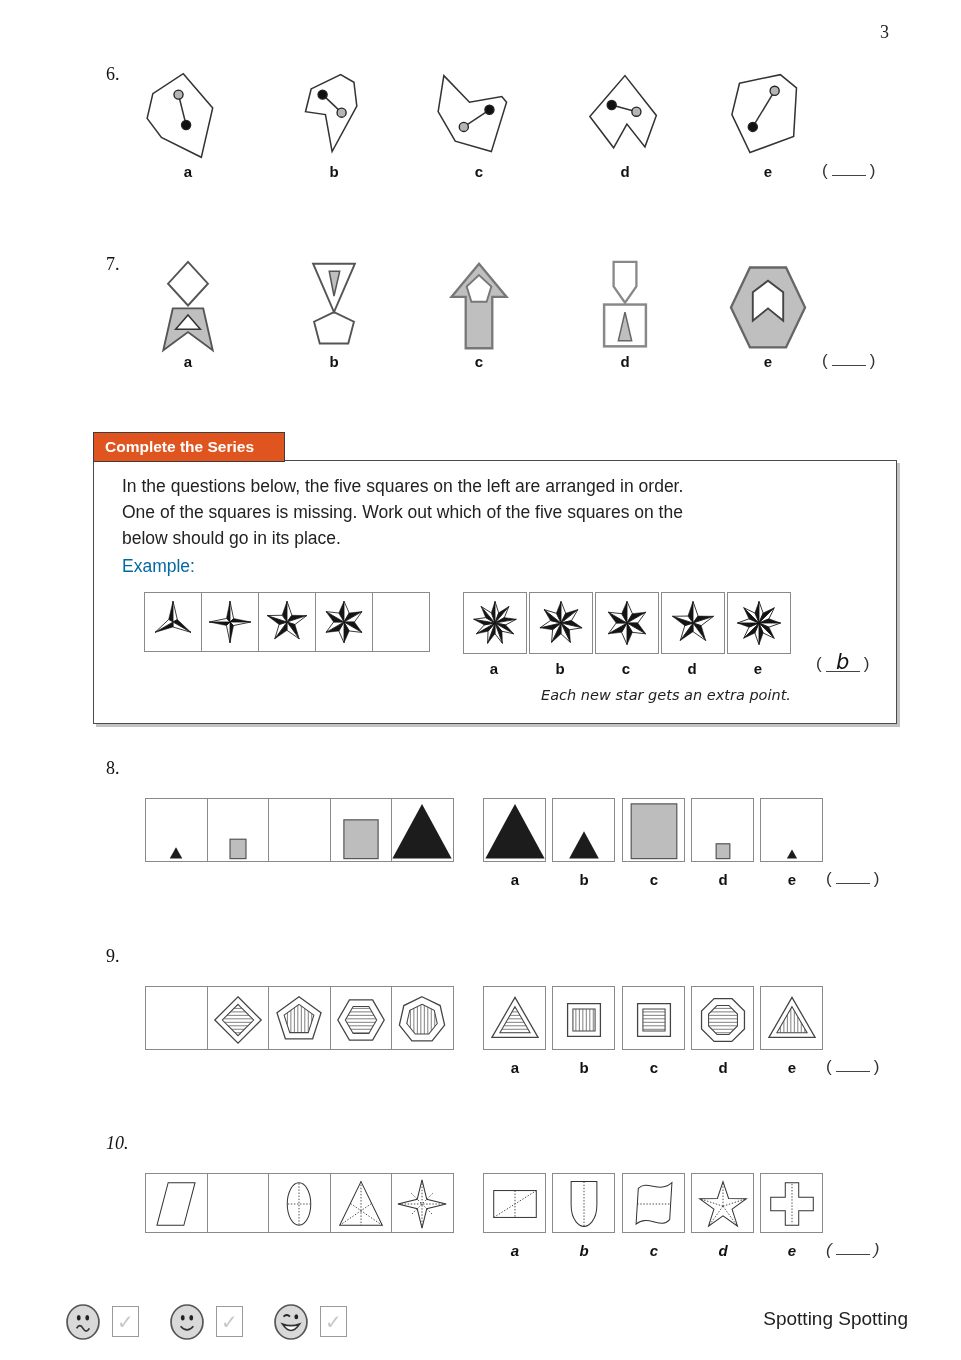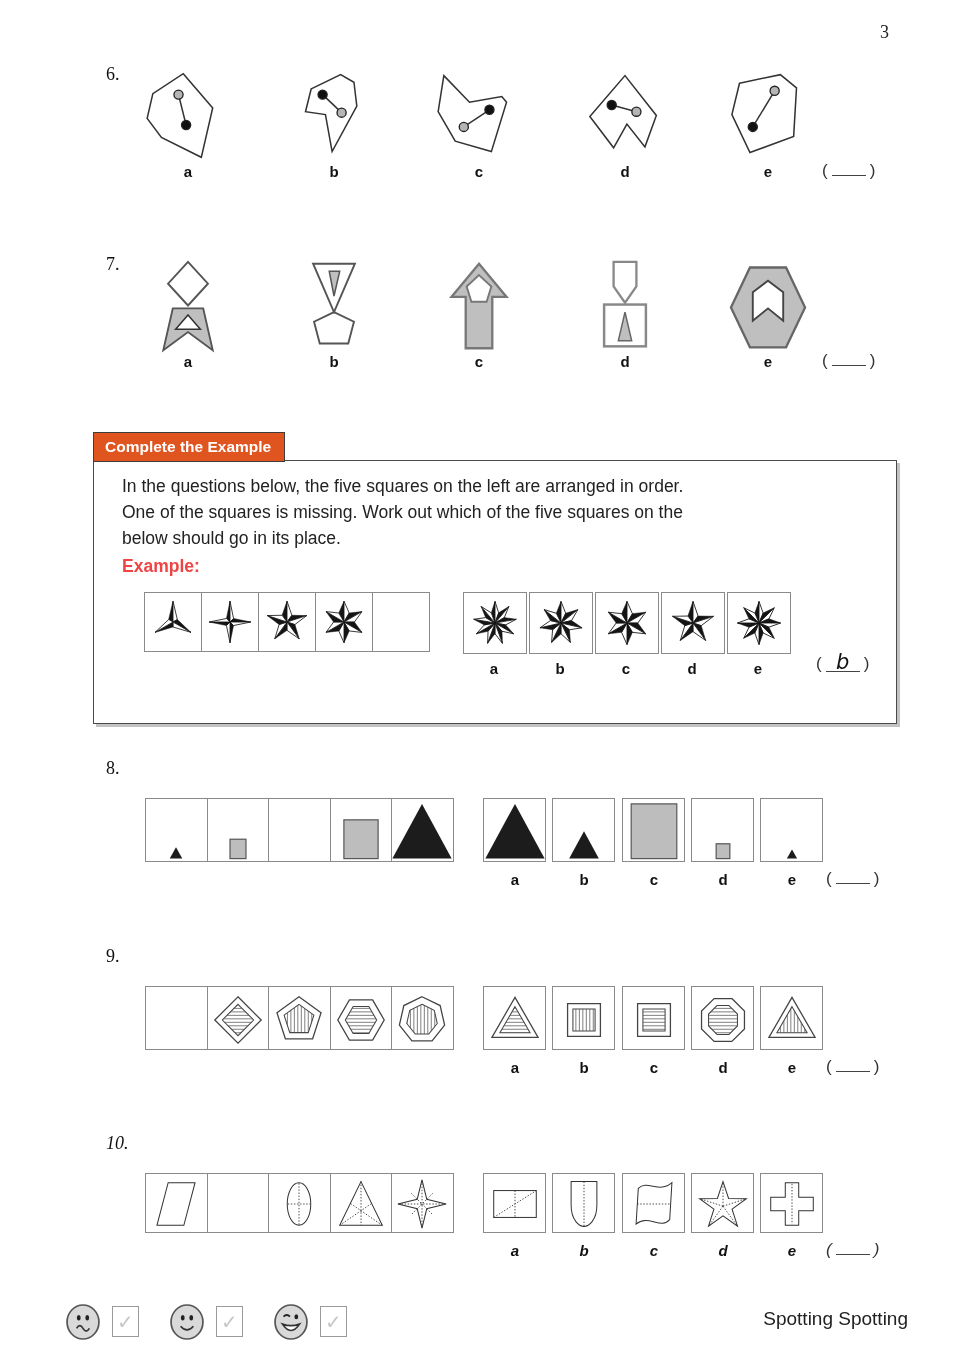--- a/index.html
+++ b/index.html
@@ -20,21 +20,21 @@
   .strip .cell:last-child{border-right:none;}
   .optbox{position:absolute;border:1.6px solid #8a8a8a;background:#fff;display:flex;
         align-items:flex-end;justify-content:center;}
   
   .series-tab{position:absolute;left:93px;top:432px;width:192px;height:30px;background:#e0551f;
         border:1.5px solid #3d3d3d;box-sizing:border-box;color:#fff;font-weight:bold;font-size:15.5px;
         display:flex;align-items:center;padding-left:11px;z-index:2;}
   .series-box{position:absolute;left:93px;top:460px;width:802px;height:262px;border:1.6px solid #4a4a4a;
         background:#fff;box-shadow:3px 3px 0 rgba(120,120,120,.45);z-index:1;}
   .series-box .instr{position:absolute;left:28px;font-size:17.5px;color:#222;line-height:26px;}
-  .example-label{position:absolute;left:28px;top:95px;font-size:17.5px;color:#ef4444;font-weight:bold;}
+  .example-label{position:absolute;left:28px;top:95px;font-size:17.5px;color:#0369a1;}
   .ex-caption{position:absolute;left:362px;top:226px;width:420px;text-align:center;
         font-family:"DejaVu Sans",sans-serif;font-style:italic;font-size:14.5px;color:#222;}
   footer{position:absolute;left:0;top:1296px;width:961px;height:60px;}
   .face{position:absolute;top:8px;}
   .chk{position:absolute;top:10px;width:25px;height:29px;border:1.6px solid #9a9a9a;background:#fff;
         display:flex;align-items:center;justify-content:center;font-size:20px;color:#c8c8c8;}
   .footer-title{position:absolute;right:53px;top:12px;font-size:19px;color:#222;}
 </style>
 </head>
 <body>
@@ -107,21 +107,21 @@
           <polygon points="34,36 50,24 66,36 66,66 50,53 34,66" fill="#fff" stroke="#444" stroke-width="2"></polygon>
         </svg></div>
       <div class="opt-label" style="top:105px;left:156px">a</div>
       <div class="opt-label" style="top:105px;left:302px">b</div>
       <div class="opt-label" style="top:105px;left:447px">c</div>
       <div class="opt-label" style="top:105px;left:593px">d</div>
       <div class="opt-label" style="top:105px;left:736px">e</div>
       <div class="answer-slot" style="top:103px;left:822px"><span>(</span><span class="blank"></span><span>)</span></div>
     </section>
 
-  <div class="series-tab">Complete the Example</div>
+  <div class="series-tab">Complete the Series</div>
   <div class="series-box">
     <div class="instr" style="top:12px">In the questions below, the five squares on the left are arranged in order.</div>
     <div class="instr" style="top:38px">One of the squares is missing.  Work out which of the five squares on the</div>
     <div class="instr" style="top:64px">below should go in its place.</div>
     <div class="example-label">Example:</div>
     <div class="strip" style="left:50px;top:131px">
         <div class="cell" style="width:56px;height:58px;align-items:center">
           <svg width="52" height="52" viewBox="0 0 100 100">
             <polygon points="50,50 41.7,45.2 50.0,10.0" fill="#141414" stroke="#141414" stroke-width="1"></polygon>
             <polygon points="50,50 50.0,10.0 58.3,45.2" fill="#ffffff" stroke="#141414" stroke-width="1.6"></polygon>
@@ -264,20 +264,21 @@
           <polygon points="50,50 42.3,68.5 21.7,78.3" fill="#141414" stroke="#141414" stroke-width="1"></polygon>
           <polygon points="50,50 21.7,78.3 31.5,57.7" fill="#ffffff" stroke="#141414" stroke-width="1.6"></polygon>
           <polygon points="50,50 31.5,57.7 10.0,50.0" fill="#141414" stroke="#141414" stroke-width="1"></polygon>
           <polygon points="50,50 10.0,50.0 31.5,42.3" fill="#ffffff" stroke="#141414" stroke-width="1.6"></polygon>
           <polygon points="50,50 31.5,42.3 21.7,21.7" fill="#141414" stroke="#141414" stroke-width="1"></polygon>
           <polygon points="50,50 21.7,21.7 42.3,31.5" fill="#ffffff" stroke="#141414" stroke-width="1.6"></polygon>
         </svg>
       </div>
       <div class="opt-label" style="left:633px;top:199px;width:62px">e</div>
       <div class="answer-slot" style="left:722px;top:193px"><span>(</span><span class="blank" style="font-size:21px">b</span><span>)</span></div>
+    <div class="ex-caption">Each new star gets an extra point.</div>
   </div>
 
   <section class="question" id="qsec-2" style="top:750px;height:180px;">
       <div class="qnum" style="top:8px">8.</div>
       <div class="strip" style="left:145px;top:48px">
         <div class="cell" style="width:60.5px;height:62px">
           <svg width="60" height="60" viewBox="0 0 100 100">
             <polygon points="39.55,96 50,77 60.45,96" fill="#1c1c1c"></polygon>
           </svg>
         </div>

